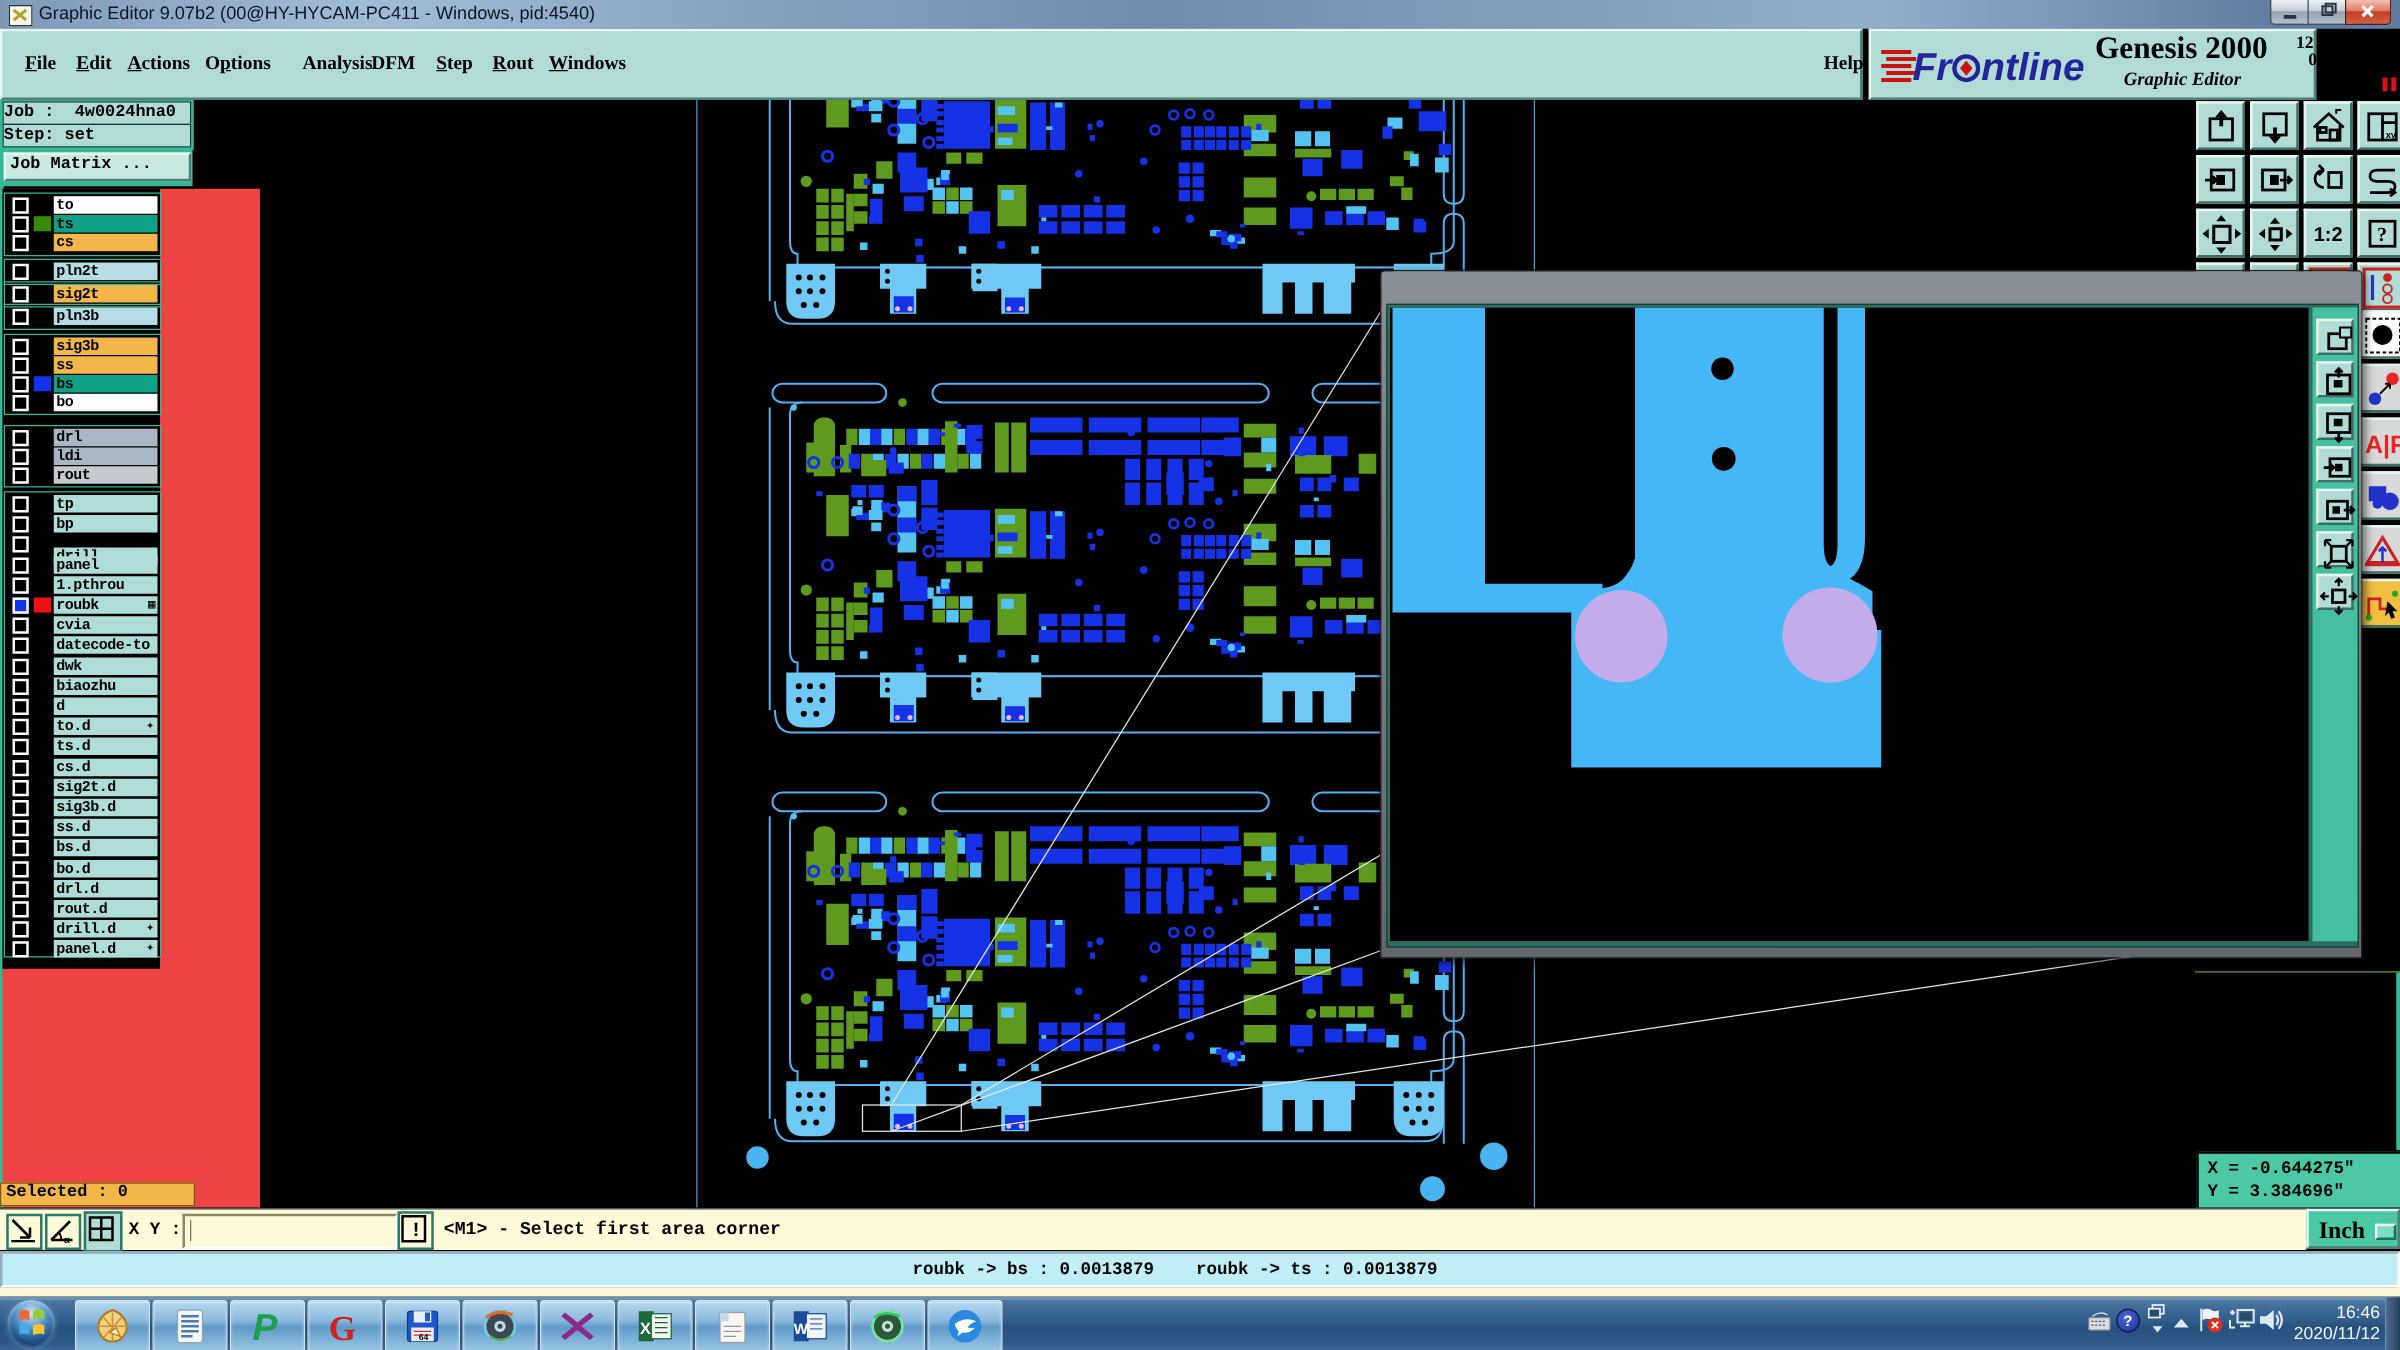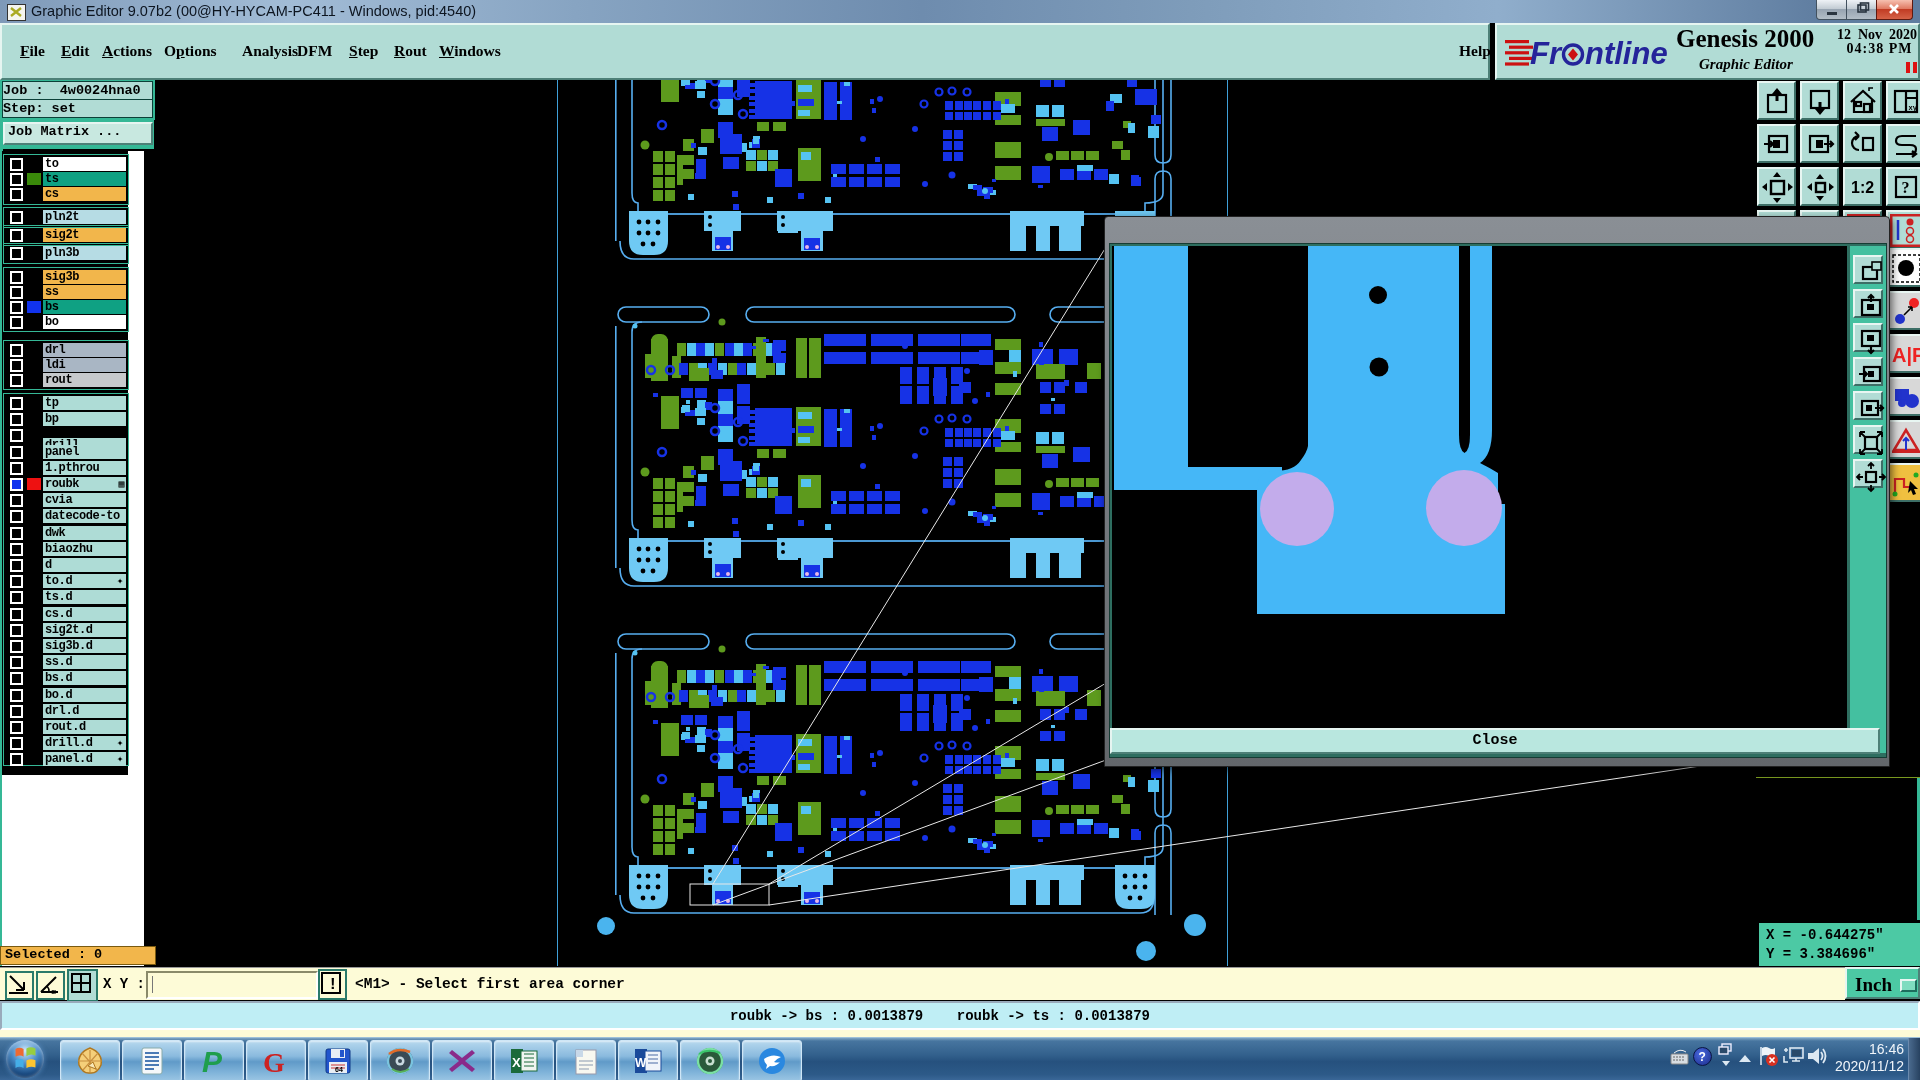--- a/index.html
+++ b/index.html
@@ -55,21 +55,21 @@
     <span class="abs" style="left:162px;">O<u>p</u>tions</span>
     <span class="abs" style="left:240px;">Analysis</span>
     <span class="abs" style="left:295px;">DFM</span>
     <span class="abs" style="left:347px;"><u>S</u>tep</span>
     <span class="abs" style="left:392px;"><u>R</u>out</span>
     <span class="abs" style="left:437px;"><u>W</u>indows</span>
     <span class="abs" style="left:1457px;">Help</span>
   </div>
 </div>
 
-<div class="abs teal raised" style="left:1495px;top:23px;width:425px;height:57px;box-sizing:border-box;">
+<div class="abs teal raised" style="left:1495px;top:23px;width:358px;height:57px;box-sizing:border-box;">
 
   <svg class="abs" style="left:6px;top:8px;" width="180" height="40" viewBox="0 0 180 40">
     <g fill="#cc1111">
         <rect x="2" y="7" width="24" height="3.2"></rect>
         <rect x="6" y="12.6" width="24" height="3.2"></rect>
         <rect x="2" y="18.2" width="24" height="3.2"></rect>
         <rect x="6" y="23.8" width="24" height="3.2"></rect>
         <rect x="2" y="29.4" width="24" height="3.2"></rect>
       </g>
     <text x="27" y="31" font-family="Liberation Sans,sans-serif" font-weight="bold" font-style="italic" font-size="31" fill="#24249a">Fr</text>
@@ -432,21 +432,21 @@
 
   <div class="abs" style="left:0px;top:0px;width:155px;height:40px;background:#35b896;"></div>
   <div class="abs" style="left:1px;top:39px;width:153px;height:30px;background:#35b896;"></div>
 
   <div class="abs mono" style="left:2px;top:1px;width:149px;height:17px;background:#b1dcd5;border:1px solid #0c4038;font-size:13.5px;line-height:17px;">Job&nbsp;:&nbsp;&nbsp;4w0024hna0</div>
 
   <div class="abs mono" style="left:2px;top:19px;width:149px;height:17px;background:#b1dcd5;border:1px solid #0c4038;font-size:13.5px;line-height:17px;">Step:&nbsp;set</div>
 
   <div class="abs mono raised" style="left:3px;top:42px;width:143px;height:19px;background:#c8e8e0;font-size:13.5px;line-height:16px;padding-left:3px;border-width:2px;">Job&nbsp;Matrix&nbsp;...</div>
 
-  <div class="abs" style="left:2px;top:71px;width:142px;height:815px;background:#ffffff;">
+  <div class="abs" style="left:2px;top:71px;width:168px;height:815px;background:#ef4444;padding-left:38px;">
     <div class="abs" style="left:0;top:0;width:126px;height:624px;background:#000;"></div>
     <div class="abs" style="left:1px;top:3px;width:126px;height:51px;border:1px solid #35b896;box-sizing:border-box;"></div>
 <div class="abs" style="left:1px;top:56px;width:126px;height:21px;border:1px solid #35b896;box-sizing:border-box;"></div>
 <div class="abs" style="left:1px;top:74px;width:126px;height:21px;border:1px solid #35b896;box-sizing:border-box;"></div>
 <div class="abs" style="left:1px;top:92px;width:126px;height:21px;border:1px solid #35b896;box-sizing:border-box;"></div>
 <div class="abs" style="left:1px;top:116px;width:126px;height:65px;border:1px solid #35b896;box-sizing:border-box;"></div>
 <div class="abs" style="left:1px;top:189px;width:126px;height:50px;border:1px solid #35b896;box-sizing:border-box;"></div>
 <div class="abs" style="left:1px;top:242px;width:126px;height:373px;border:1px solid #35b896;box-sizing:border-box;"></div>
 
 <div class="cbx" style="top:7px;"></div>
@@ -813,23 +813,20 @@
             <rect x="10" y="10" width="12" height="12" stroke="#000" stroke-width="2.2" fill="none"></rect>
             <path d="M5 5 L10 10 M27 5 L22 10 M5 27 L10 22 M27 27 L22 22 M5 5 h5 M5 5 v5 M27 5 h-5 M27 5 v5 M5 27 h5 M5 27 v-5 M27 27 h-5 M27 27 v-5" stroke="#000" stroke-width="1.8"></path>
           </svg></div>
 <div class="pbtn" style="top:213px;"><svg width="33" height="33">
             <rect x="11" y="11" width="10" height="10" stroke="#000" stroke-width="2.2" fill="none"></rect>
             <path d="M16 2 V8 M16 30 V24 M2 16 H8 M30 16 H24 M13 5 L16 2 L19 5 M13 27 L16 30 L19 27 M5 13 L2 16 L5 19 M27 13 L30 16 L27 19" stroke="#000" stroke-width="1.8" fill="none"></path>
           </svg></div>
     </div>
   </div>
 
-  <div class="abs raised" style="left:5px;top:511px;width:770px;height:26px;background:#b9e7df;box-sizing:border-box;">
-    <div class="abs mono" style="left:0;top:2px;width:100%;text-align:center;font-size:15px;">Close</div>
-  </div>
 </div>
 
 <div class="abs" style="left:0;top:1037px;width:1920px;height:43px;background:linear-gradient(180deg,#7fa6c4 0%,#47759f 7%,#32608c 40%,#26517e 55%,#2d5a88 85%,#3c699a 100%);border-top:1px solid #9dc0d8;">
   <div class="abs" style="left:6px;top:2px;width:38px;height:38px;border-radius:50%;background:radial-gradient(circle at 50% 28%,#cfe8fa,#4a8cc8 40%,#1a4a80 70%,#0d2a50 95%);box-shadow:inset 0 1px 4px rgba(255,255,255,.6),0 0 5px rgba(120,180,240,.5);">
 <svg width="38" height="38" viewBox="0 0 40 40">
         <g transform="translate(20,20)">
           <path d="M-10 -2.5 Q-5 -5 -1.5 -2.5 L-1.5 -10.5 Q-6 -13 -10 -10.5 Z" fill="#ef6a32"></path>
           <path d="M1.5 -3 Q6 -6 11 -3.5 L11 -11 Q6 -13.5 1.5 -11 Z" fill="#97ce3f"></path>
           <path d="M-10 1 Q-5 -1.2 -1.5 1 L-1.5 9.5 Q-6 7 -10 9.5 Z" fill="#45aee8"></path>
           <path d="M1.5 1.5 Q6 -0.8 11 1.2 L11 9 Q6 7 1.5 9.5 Z" fill="#fdc530"></path>

